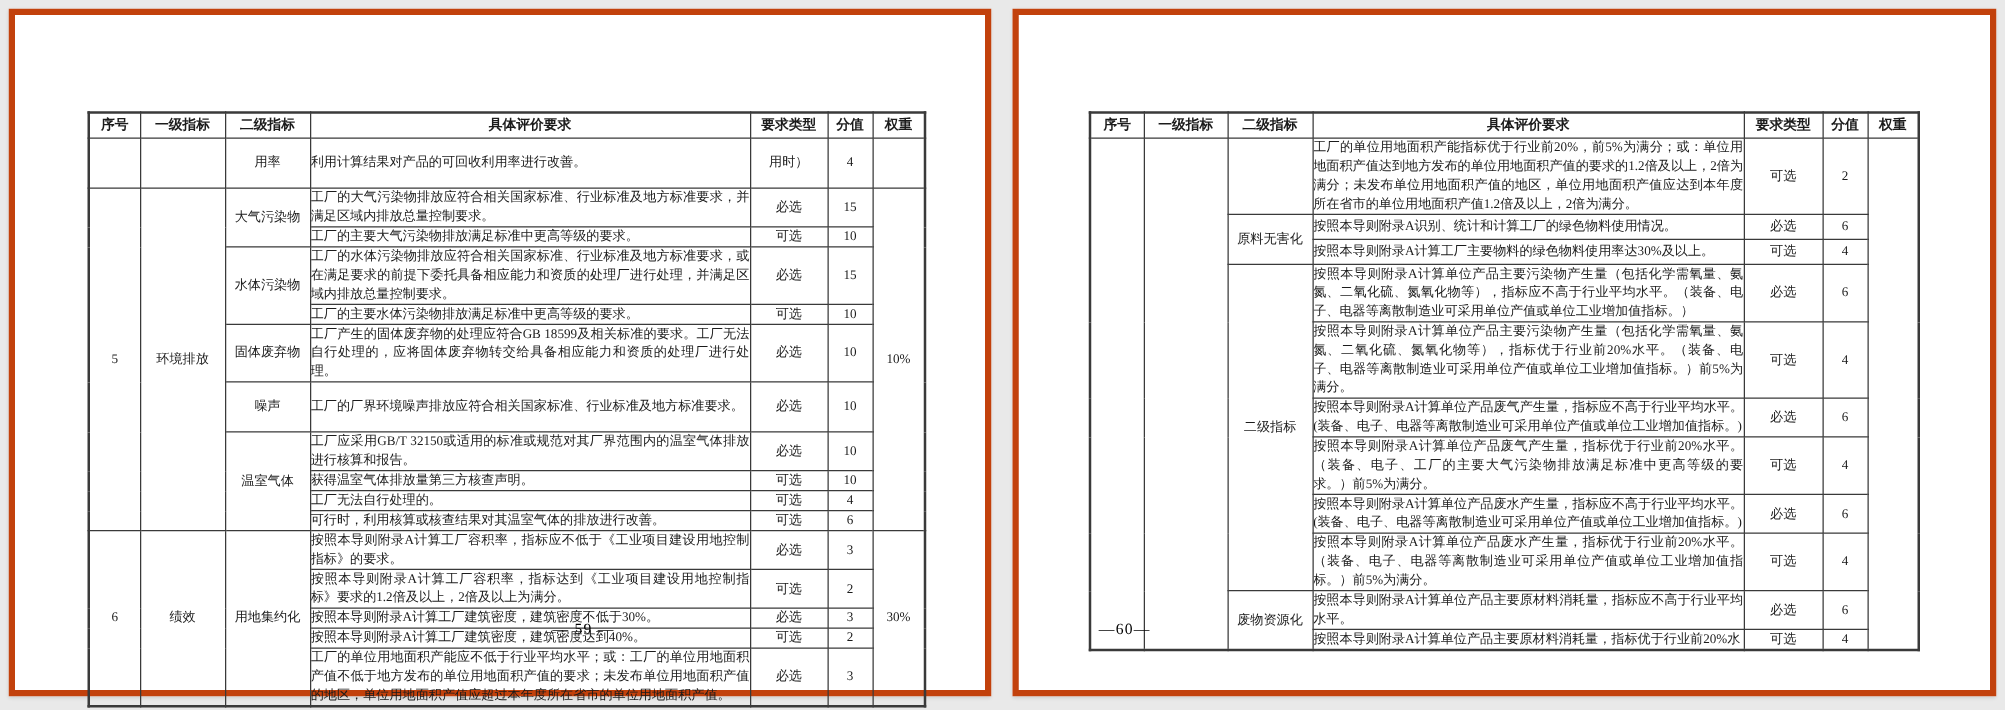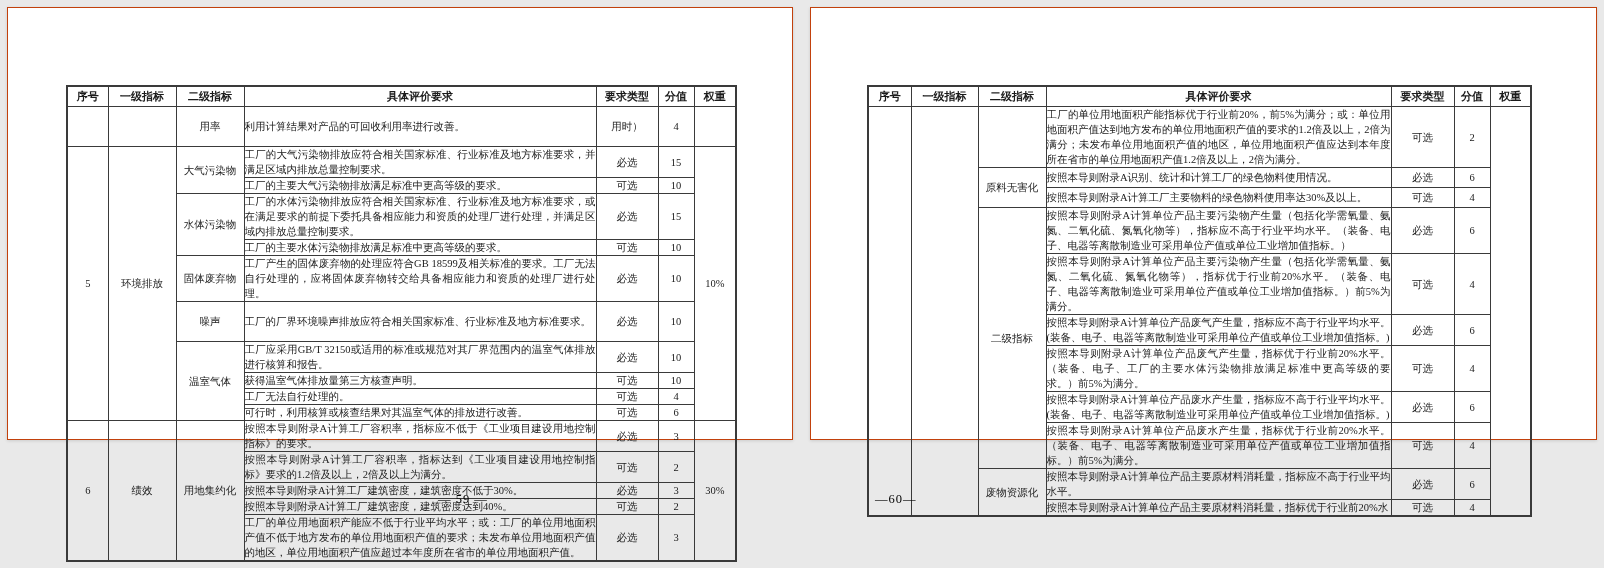--- a/index.html
+++ b/index.html
@@ -6,23 +6,23 @@
     margin: 0; padding: 0;
     width: 1604px; height: 568px;
     background: #e9e9e9;
     overflow: hidden;
     font-family: "Liberation Serif", "DejaVu Serif", serif;
   }
   .spread { position: relative; width: 1604px; height: 568px; }
   .page {
     position: absolute;
     top: 7px;
-    height: 433px;
+    height: 550px;
     background: #ffffff;
-    border: 1px solid #c2410c;
+    border: 5px solid #c2410c;
     box-sizing: border-box;
     box-shadow: 0 1px 3px rgba(0,0,0,0.12);
   }
   .page-left  { left: 7px;   width: 786px; }
   .page-right { left: 810px; width: 787px; }
 
   .table-mount { position: absolute; top: 77px; }
   .page-left  .table-mount { left: 58px; }
   .page-right .table-mount { left: 56px; }
 
@@ -248,21 +248,21 @@
               <td class="req">按照本导则附录A计算单位产品主要污染物产生量（包括化学需氧量、氨氮、二氧化硫、氮氧化物等），指标优于行业前20%水平。（装备、电子、电器等离散制造业可采用单位产值或单位工业增加值指标。）前5%为满分。</td>
               <td>可选</td>
               <td>4</td>
             </tr>
             <tr>
               <td class="req">按照本导则附录A计算单位产品废气产生量，指标应不高于行业平均水平。(装备、电子、电器等离散制造业可采用单位产值或单位工业增加值指标。)</td>
               <td>必选</td>
               <td>6</td>
             </tr>
             <tr>
-              <td class="req">按照本导则附录A计算单位产品废气产生量，指标优于行业前20%水平。（装备、电子、工厂的主要水体污染物排放满足标准中更高等级的要求。）前5%为满分。</td>
+              <td class="req">按照本导则附录A计算单位产品废气产生量，指标优于行业前20%水平。（装备、电子、工厂的主要大气污染物排放满足标准中更高等级的要求。）前5%为满分。</td>
               <td>可选</td>
               <td>4</td>
             </tr>
             <tr>
               <td class="req">按照本导则附录A计算单位产品废水产生量，指标应不高于行业平均水平。(装备、电子、电器等离散制造业可采用单位产值或单位工业增加值指标。)</td>
               <td>必选</td>
               <td>6</td>
             </tr>
             <tr>
               <td class="req">按照本导则附录A计算单位产品废水产生量，指标优于行业前20%水平。（装备、电子、电器等离散制造业可采用单位产值或单位工业增加值指标。）前5%为满分。</td>

